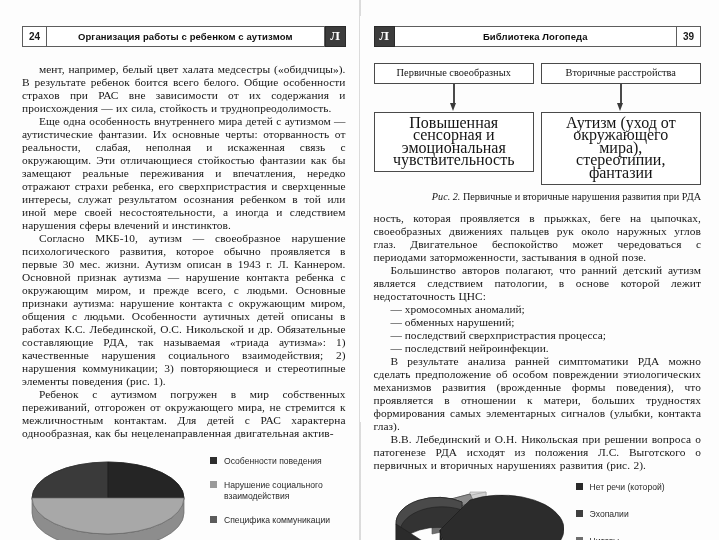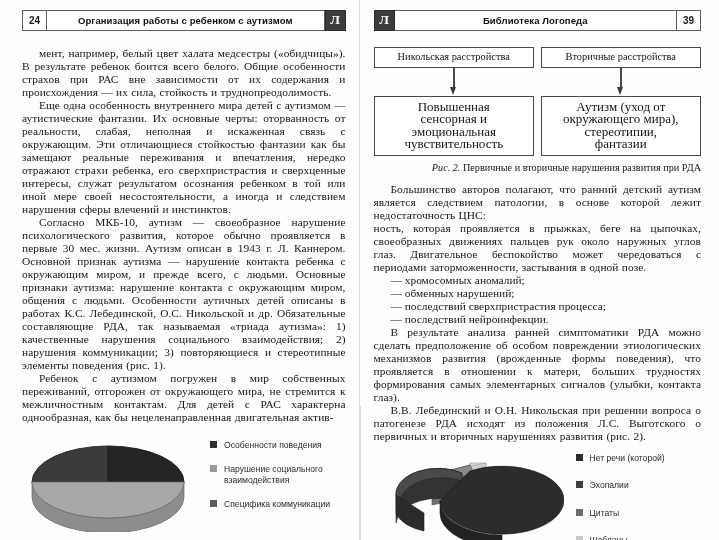--- a/index.html
+++ b/index.html
@@ -11,20 +11,21 @@
   .spread{
     position:relative;width:719px;height:540px;
     background:#fdfdfd;
     display:flex;
   }
   .page{
     position:relative;
     width:359.5px;height:406px;
     box-sizing:border-box;
     background:#fdfdfd;
+    margin-top:16px;
   }
   .page.left{padding:10px 14px 0 22px;}
   .page.right{padding:10px 18px 0 14px;}
   .gutter{
     position:absolute;left:359px;top:0;width:2px;height:540px;
     background:linear-gradient(to right,#e8e8e8,#cfcfcf,#e8e8e8);
   }
 
   
   .runhead{
@@ -89,21 +90,21 @@
     display:block;
   }
   .legtext{max-width:118px;}
 
   
   .flowrow{display:flex;justify-content:space-between;}
   .flowcol{width:49%;display:flex;flex-direction:column;align-items:center;}
   .fbox{
     border:1px solid #4a4a4a;background:#fff;box-sizing:border-box;
     width:100%;text-align:center;
-    font-size:13px;line-height:12.6px;color:#141414;
+    font-size:16px;line-height:12.6px;color:#141414;
     padding:4px 20px;
   }
   .fbox.top{padding:3px 4px;font-size:10.4px;}
   .fbox.bot{min-height:52px;display:flex;align-items:center;justify-content:center;}
   .arrow{
     width:9px;height:28px;position:relative;
   }
   .arrow .stem{
     position:absolute;left:4px;top:0;width:1.6px;height:21px;background:#4a4a4a;
   }
@@ -191,21 +192,21 @@
         <span>Л</span>
       </div>
       <div class="headbar rightbar" style="border-left:none;border-right:1px solid #5d5d5d;">Библиотека Логопеда</div>
       <div class="pagenum" style="border-left:none;">39</div>
     </div>
 
     <div style="margin-bottom:9px;">
       <div class="flowrow">
 
         <div class="flowcol">
-          <div class="fbox top">Никольская расстройства</div>
+          <div class="fbox top">Первичные своеобразных</div>
           <div class="arrow">
             <div class="stem"></div>
               <div class="head"></div>
           </div>
           <div class="fbox bot">Повышенная сенсорная и эмоциональная чувствительность</div>
         </div>
 
         <div class="flowcol">
           <div class="fbox top">Вторичные расстройства</div>
           <div class="arrow">
@@ -215,22 +216,22 @@
           <div class="fbox bot">Аутизм (уход от окружающего мира), стереотипии, фантазии</div>
         </div>
 
       </div>
       <div class="figcap">
         <i>Рис. 2.</i>
         <span>Первичные и вторичные нарушения развития при РДА</span>
       </div>
     </div>
 
+    <p class="body cont">ность, которая проявляется в прыжках, беге на цыпочках, своеобразных движениях пальцев рук около наружных углов глаз. Двигательное беспокойство может чередоваться с периодами заторможенности, застывания в одной позе.</p>
     <p class="body">Большинство авторов полагают, что ранний детский аутизм является следствием патологии, в основе которой лежит недостаточность ЦНС:</p>
-    <p class="body cont">ность, которая проявляется в прыжках, беге на цыпочках, своеобразных движениях пальцев рук около наружных углов глаз. Двигательное беспокойство может чередоваться с периодами заторможенности, застывания в одной позе.</p>
 
     <p class="dash">— хромосомных аномалий;</p>
     <p class="dash">— обменных нарушений;</p>
     <p class="dash">— последствий сверхпристрастия процесса;</p>
     <p class="dash">— последствий нейроинфекции.</p>
 
     <p class="body">В результате анализа ранней симптоматики РДА можно сделать предположение об особом повреждении этиологических механизмов развития (врожденные формы поведения), что проявляется в отношении к матери, больших трудностях формирования самых элементарных сигналов (улыбки, контакта глаз).</p>
     <p class="body">В.В. Лебединский и О.Н. Никольская при решении вопроса о патогенезе РДА исходят из положения Л.С. Выготского о первичных и вторичных нарушениях развития (рис. 2).</p>
 
     <div class="figure" style="margin-top:8px;">

